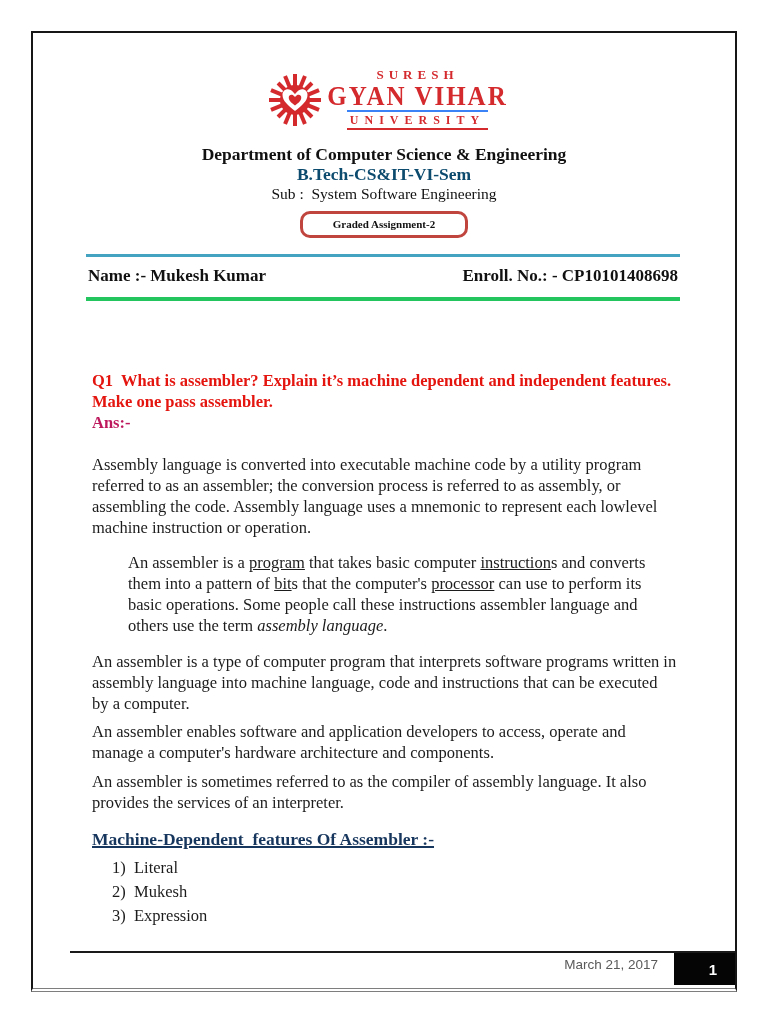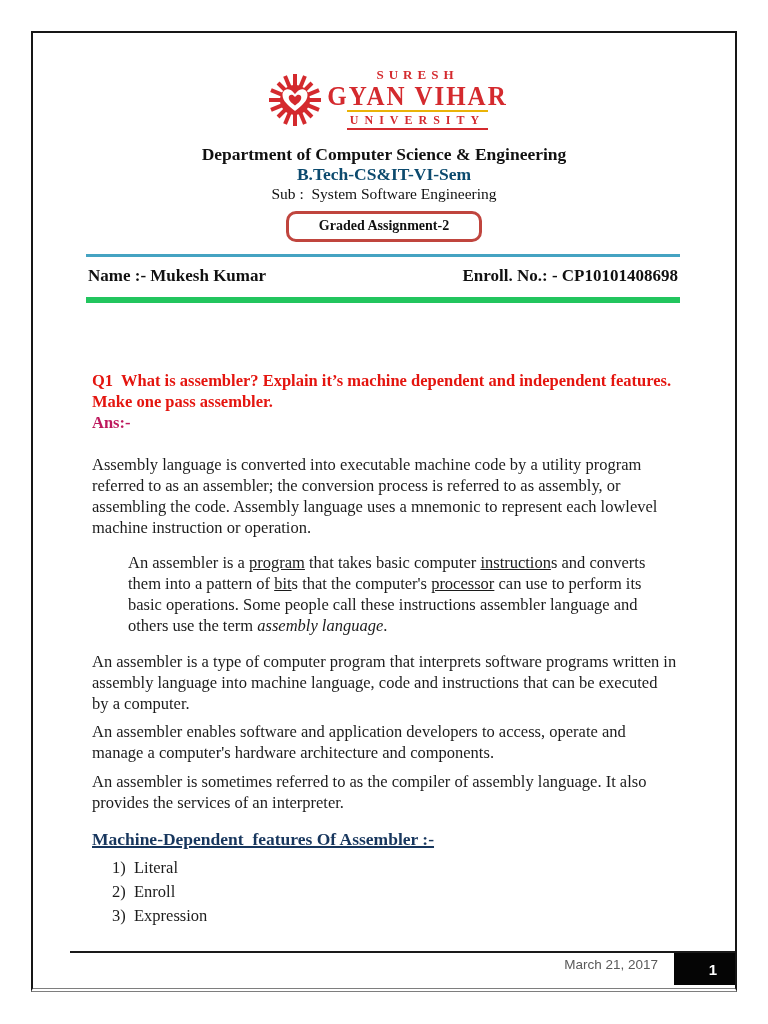--- a/index.html
+++ b/index.html
@@ -60,21 +60,21 @@
     font-weight: bold;
     letter-spacing: 2px;
     line-height: 27px;
     transform: scaleY(1.08);
   }
   .logo-line3 {
     font-size: 12px;
     font-weight: bold;
     letter-spacing: 6px;
     line-height: 14px;
-    border-top: 2px solid #eab308;
+    border-top: 2px solid #3b82f6;
     border-bottom: 2px solid #d42a2e;
     padding: 1px 3px;
     margin-top: 1px;
   }
   .dept-line {
     font-size: 17.5px;
     font-weight: bold;
     line-height: 20px;
     margin-top: 14px;
     color: #111;
@@ -97,33 +97,33 @@
     top: 178px;
     left: 0;
     width: 100%;
     text-align: center;
   }
   .badge {
     display: inline-block;
     border: 3px solid #c0453e;
     border-radius: 10px;
     padding: 4px 30px 5px 30px;
-    font-size: 14px;
+    font-size: 11px;
     font-weight: bold;
     color: #111;
     background: #fff;
   }
   
   .name-row {
     position: absolute;
     top: 221px;
     left: 53px;
     right: 55px;
     border-top: 3px solid #45a3c2;
-    border-bottom: 6px solid #22c55e;
+    border-bottom: 4px solid #22c55e;
     padding: 9px 2px 11px 2px;
     display: flex;
     justify-content: space-between;
     font-size: 17px;
     font-weight: bold;
     color: #111;
   }
   
   .doc-text {
     position: absolute;
@@ -265,21 +265,21 @@
 
     <div class="doc-text section-heading">Machine-Dependent  features Of Assembler :-</div>
 
     <div class="feature-list">
       <div class="feature-item">
         <span class="feature-num">1)</span>
         <span>Literal</span>
       </div>
       <div class="feature-item">
         <span class="feature-num">2)</span>
-        <span>Enroll</span>
+        <span>Mukesh</span>
       </div>
       <div class="feature-item">
         <span class="feature-num">3)</span>
         <span>Expression</span>
       </div>
     </div>
 
     <div class="footer-line"></div>
     <div class="footer-date">March 21, 2017</div>
     <div class="page-number-box">

